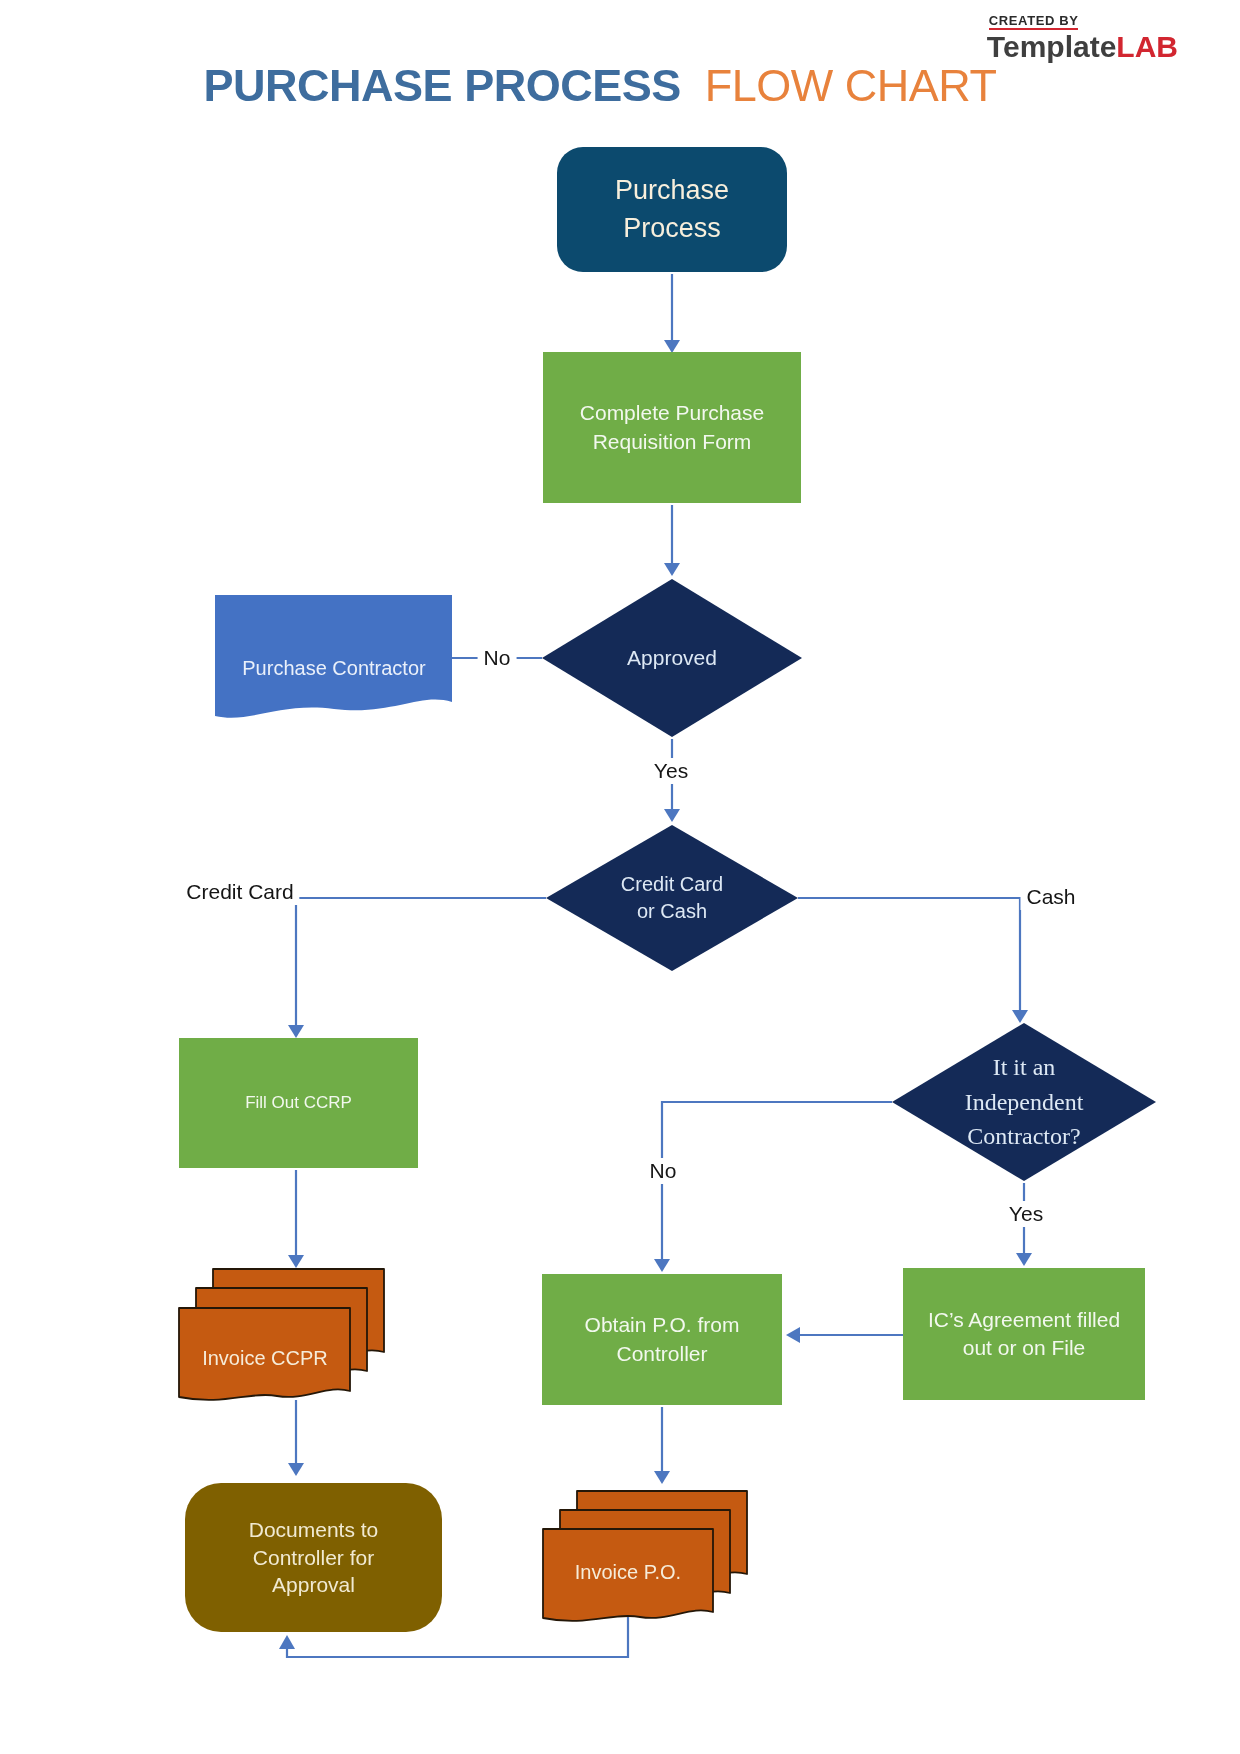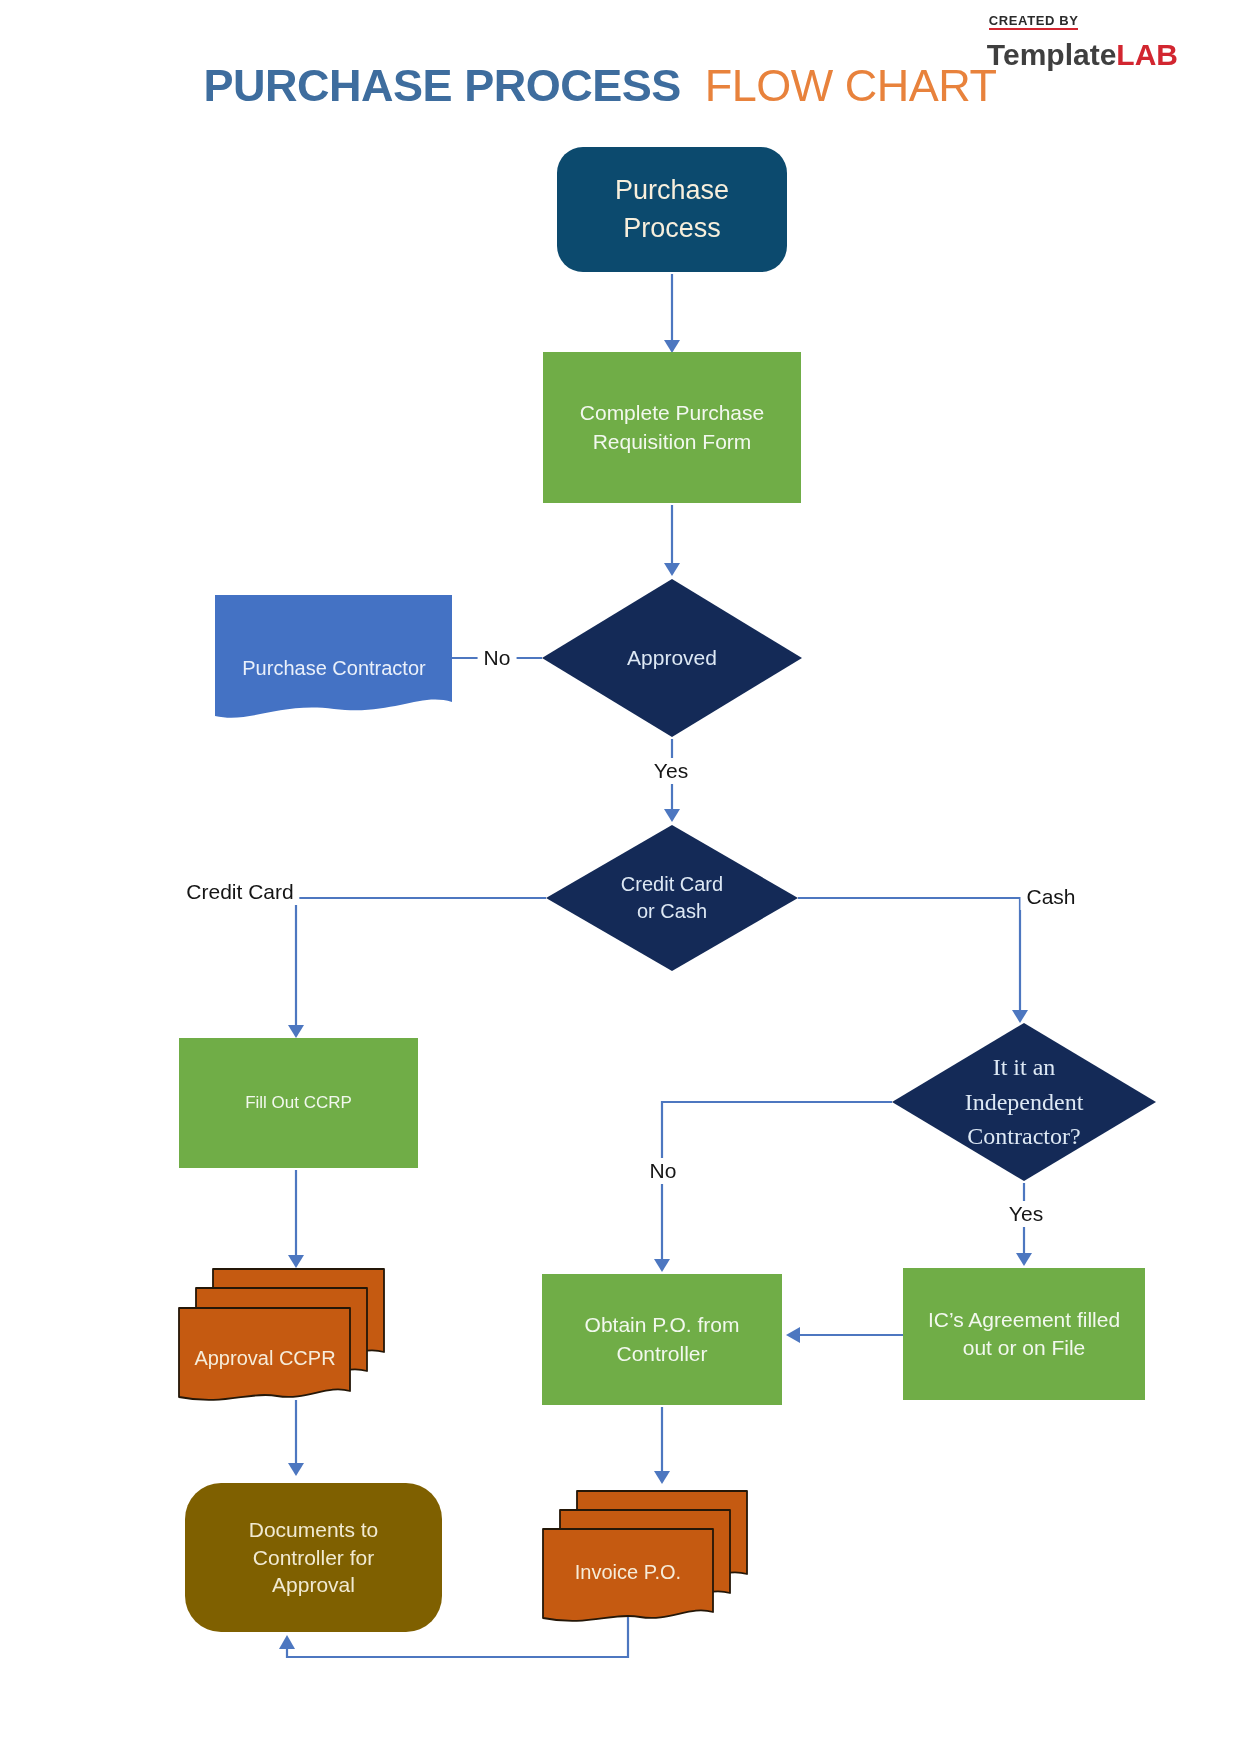--- a/index.html
+++ b/index.html
@@ -12,21 +12,21 @@
   
   .title { position:absolute; left:0; top:60px; width:1200px; text-align:center;
            font-size:45px; letter-spacing:-0.5px; white-space:nowrap; }
   .title .t-blue  { color:#3E6D9E; font-weight:bold; }
   .title .t-orange{ color:#E8823C; font-weight:normal; margin-left:12px; }
 
   
   .logo { position:absolute; right:62px; top:12px; text-align:left; line-height:1; }
   .logo .tagline { display:inline-block; font-size:13px; font-weight:bold; letter-spacing:0.6px;
                    color:#2b2b2b; border-bottom:2px solid #D22630; padding-bottom:1px; margin-left:2px; }
-  .logo .brand { font-size:30px; font-weight:bold; color:#3F3F3F; margin-top:10px; }
+  .logo .brand { font-size:30px; font-weight:bold; color:#3F3F3F; margin-top:2px; }
   .logo .brand .lab { color:#D22630; }
 
   
   .node, .shape-text {
     position:absolute; display:flex; align-items:center; justify-content:center;
     text-align:center; white-space:pre-line; line-height:1.35;
   }
   .green  { background:#70AD47; color:#F2F8EE; }
 
   #n-start    { left:557px; top:147px;  width:230px; height:125px; background:#0c4a6e;
@@ -147,21 +147,21 @@
 Controller for
 Approval</div>
 
   <div class="shape-text" id="t-approved">Approved</div>
   <div class="shape-text" id="t-creditcash">Credit Card
 or Cash</div>
   <div class="shape-text" id="t-ic">It it an
 Independent
 Contractor?</div>
   <div class="shape-text" id="t-purchreq">Purchase Contractor</div>
-  <div class="shape-text" id="t-invccpr">Approval CCPR</div>
+  <div class="shape-text" id="t-invccpr">Invoice CCPR</div>
   <div class="shape-text" id="t-invpo">Invoice P.O.</div>
 
   <div class="elabel" id="l-no1">No</div>
   <div class="elabel" id="l-yes1">Yes</div>
   <div class="elabel" id="l-credit">Credit Card</div>
   <div class="elabel" id="l-cash">Cash</div>
   <div class="elabel" id="l-no2">No</div>
   <div class="elabel" id="l-yes2">Yes</div>
 
 </div>

